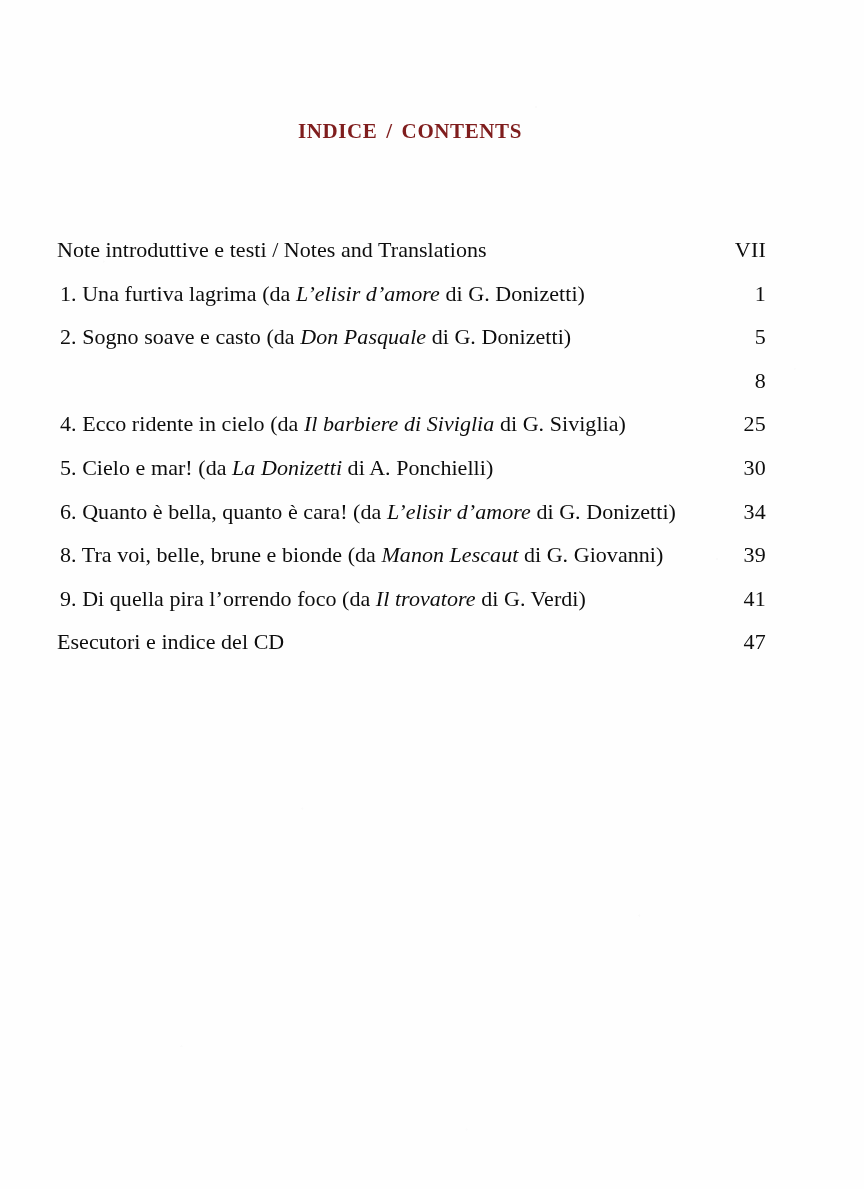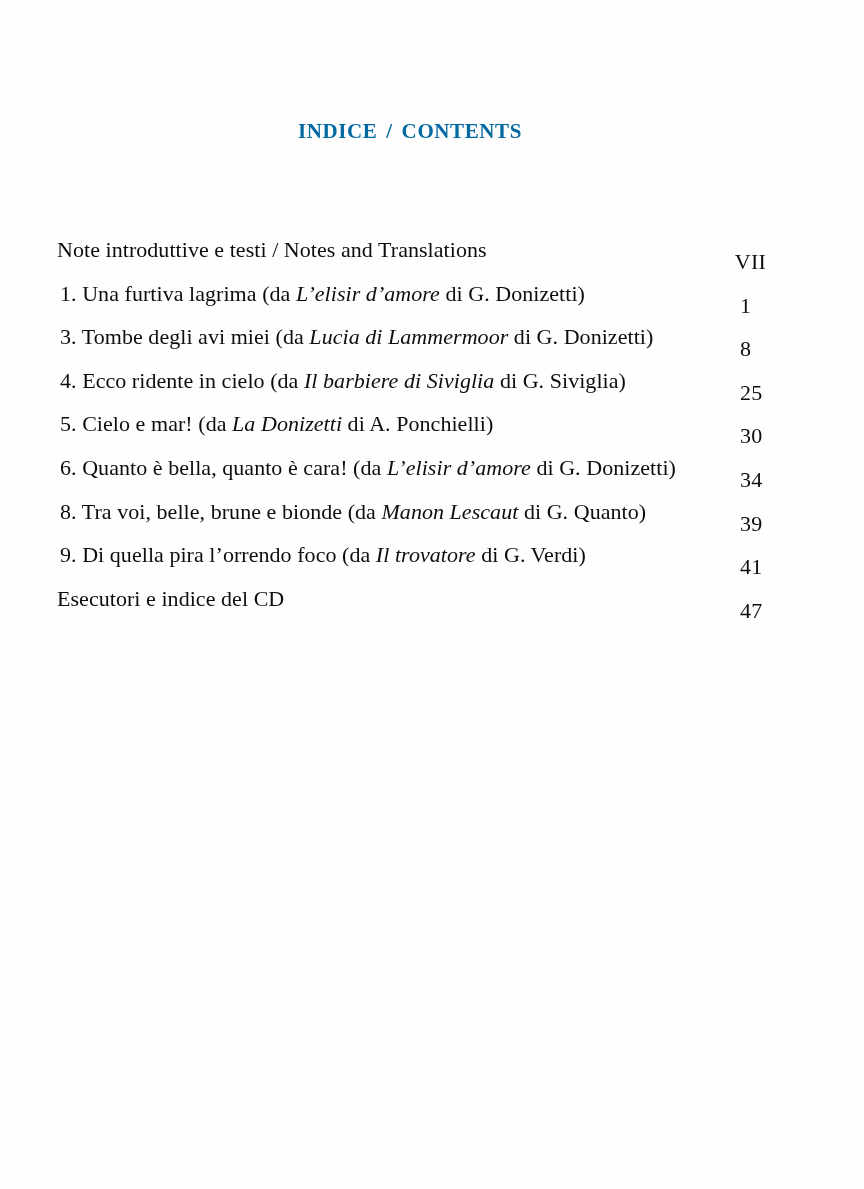--- a/index.html
+++ b/index.html
@@ -42,21 +42,21 @@
   .page-title {
     position: absolute;
     top: 105px;
     left: 0;
     width: 820px;
     text-align: center;
     font-weight: bold;
     font-size: 21px;
     letter-spacing: 0.6px;
     word-spacing: 3px;
-    color: #0369a1;
+    color: #7f1d1d;
   }
 
   .toc {
     position: absolute;
     top: 239px;
     left: 57px;
     width: 709px;
   }
 
   .toc-entry {
@@ -80,24 +80,23 @@
 
   .entry-text .work-title {
     font-style: italic;
     text-align: center;
   }
 
   .entry-page {
     position: absolute;
     right: 0;
     top: 0;
-    text-align: left;
+    text-align: right;
     min-width: 26px;
     letter-spacing: 0.2px;
-    margin-top: 12px;
   }
 </style>
 </head>
 <body>
 
 <div class="page">
 
   <div class="scan-noise"></div>
 
   <h1 class="page-title">INDICE / CONTENTS</h1>
@@ -105,37 +104,40 @@
   <div class="toc" id="toc-list">
       <div class="toc-entry">
         <span class="entry-text"><span>Note introduttive e testi / Notes and Translations</span></span>
         <span class="entry-page">VII</span>
       </div>
       <div class="toc-entry indented">
         <span class="entry-text"><span>1. Una furtiva lagrima (da </span><span class="work-title">L’elisir d’amore</span><span> di G. Donizetti)</span></span>
         <span class="entry-page">1</span>
       </div>
       <div class="toc-entry indented">
-        <span class="entry-text"><span>3. Tombe degli avi miei (da </span><span class="work-title">Lucia di Lammermoor</span><span> di G. Donizetti)</span></span>
+        <span class="entry-text"><span>2. Sogno soave e casto (da </span><span class="work-title">Don Pasquale</span><span> di G. Donizetti)</span></span>
+        <span class="entry-page">5</span>
+      </div>
+      <div class="toc-entry indented">
         <span class="entry-page">8</span>
       </div>
       <div class="toc-entry indented">
         <span class="entry-text"><span>4. Ecco ridente in cielo (da </span><span class="work-title">Il barbiere di Siviglia</span><span> di G. Siviglia)</span></span>
         <span class="entry-page">25</span>
       </div>
       <div class="toc-entry indented">
         <span class="entry-text"><span>5. Cielo e mar! (da </span><span class="work-title">La Donizetti</span><span> di A. Ponchielli)</span></span>
         <span class="entry-page">30</span>
       </div>
       <div class="toc-entry indented">
         <span class="entry-text"><span>6. Quanto è bella, quanto è cara! (da </span><span class="work-title">L’elisir d’amore</span><span> di G. Donizetti)</span></span>
         <span class="entry-page">34</span>
       </div>
       <div class="toc-entry indented">
-        <span class="entry-text"><span>8. Tra voi, belle, brune e bionde (da </span><span class="work-title">Manon Lescaut</span><span> di G. Quanto)</span></span>
+        <span class="entry-text"><span>8. Tra voi, belle, brune e bionde (da </span><span class="work-title">Manon Lescaut</span><span> di G. Giovanni)</span></span>
         <span class="entry-page">39</span>
       </div>
       <div class="toc-entry indented">
         <span class="entry-text"><span>9. Di quella pira l’orrendo foco (da </span><span class="work-title">Il trovatore</span><span> di G. Verdi)</span></span>
         <span class="entry-page">41</span>
       </div>
       <div class="toc-entry">
         <span class="entry-text"><span>Esecutori e indice del CD</span></span>
         <span class="entry-page">47</span>
       </div>

